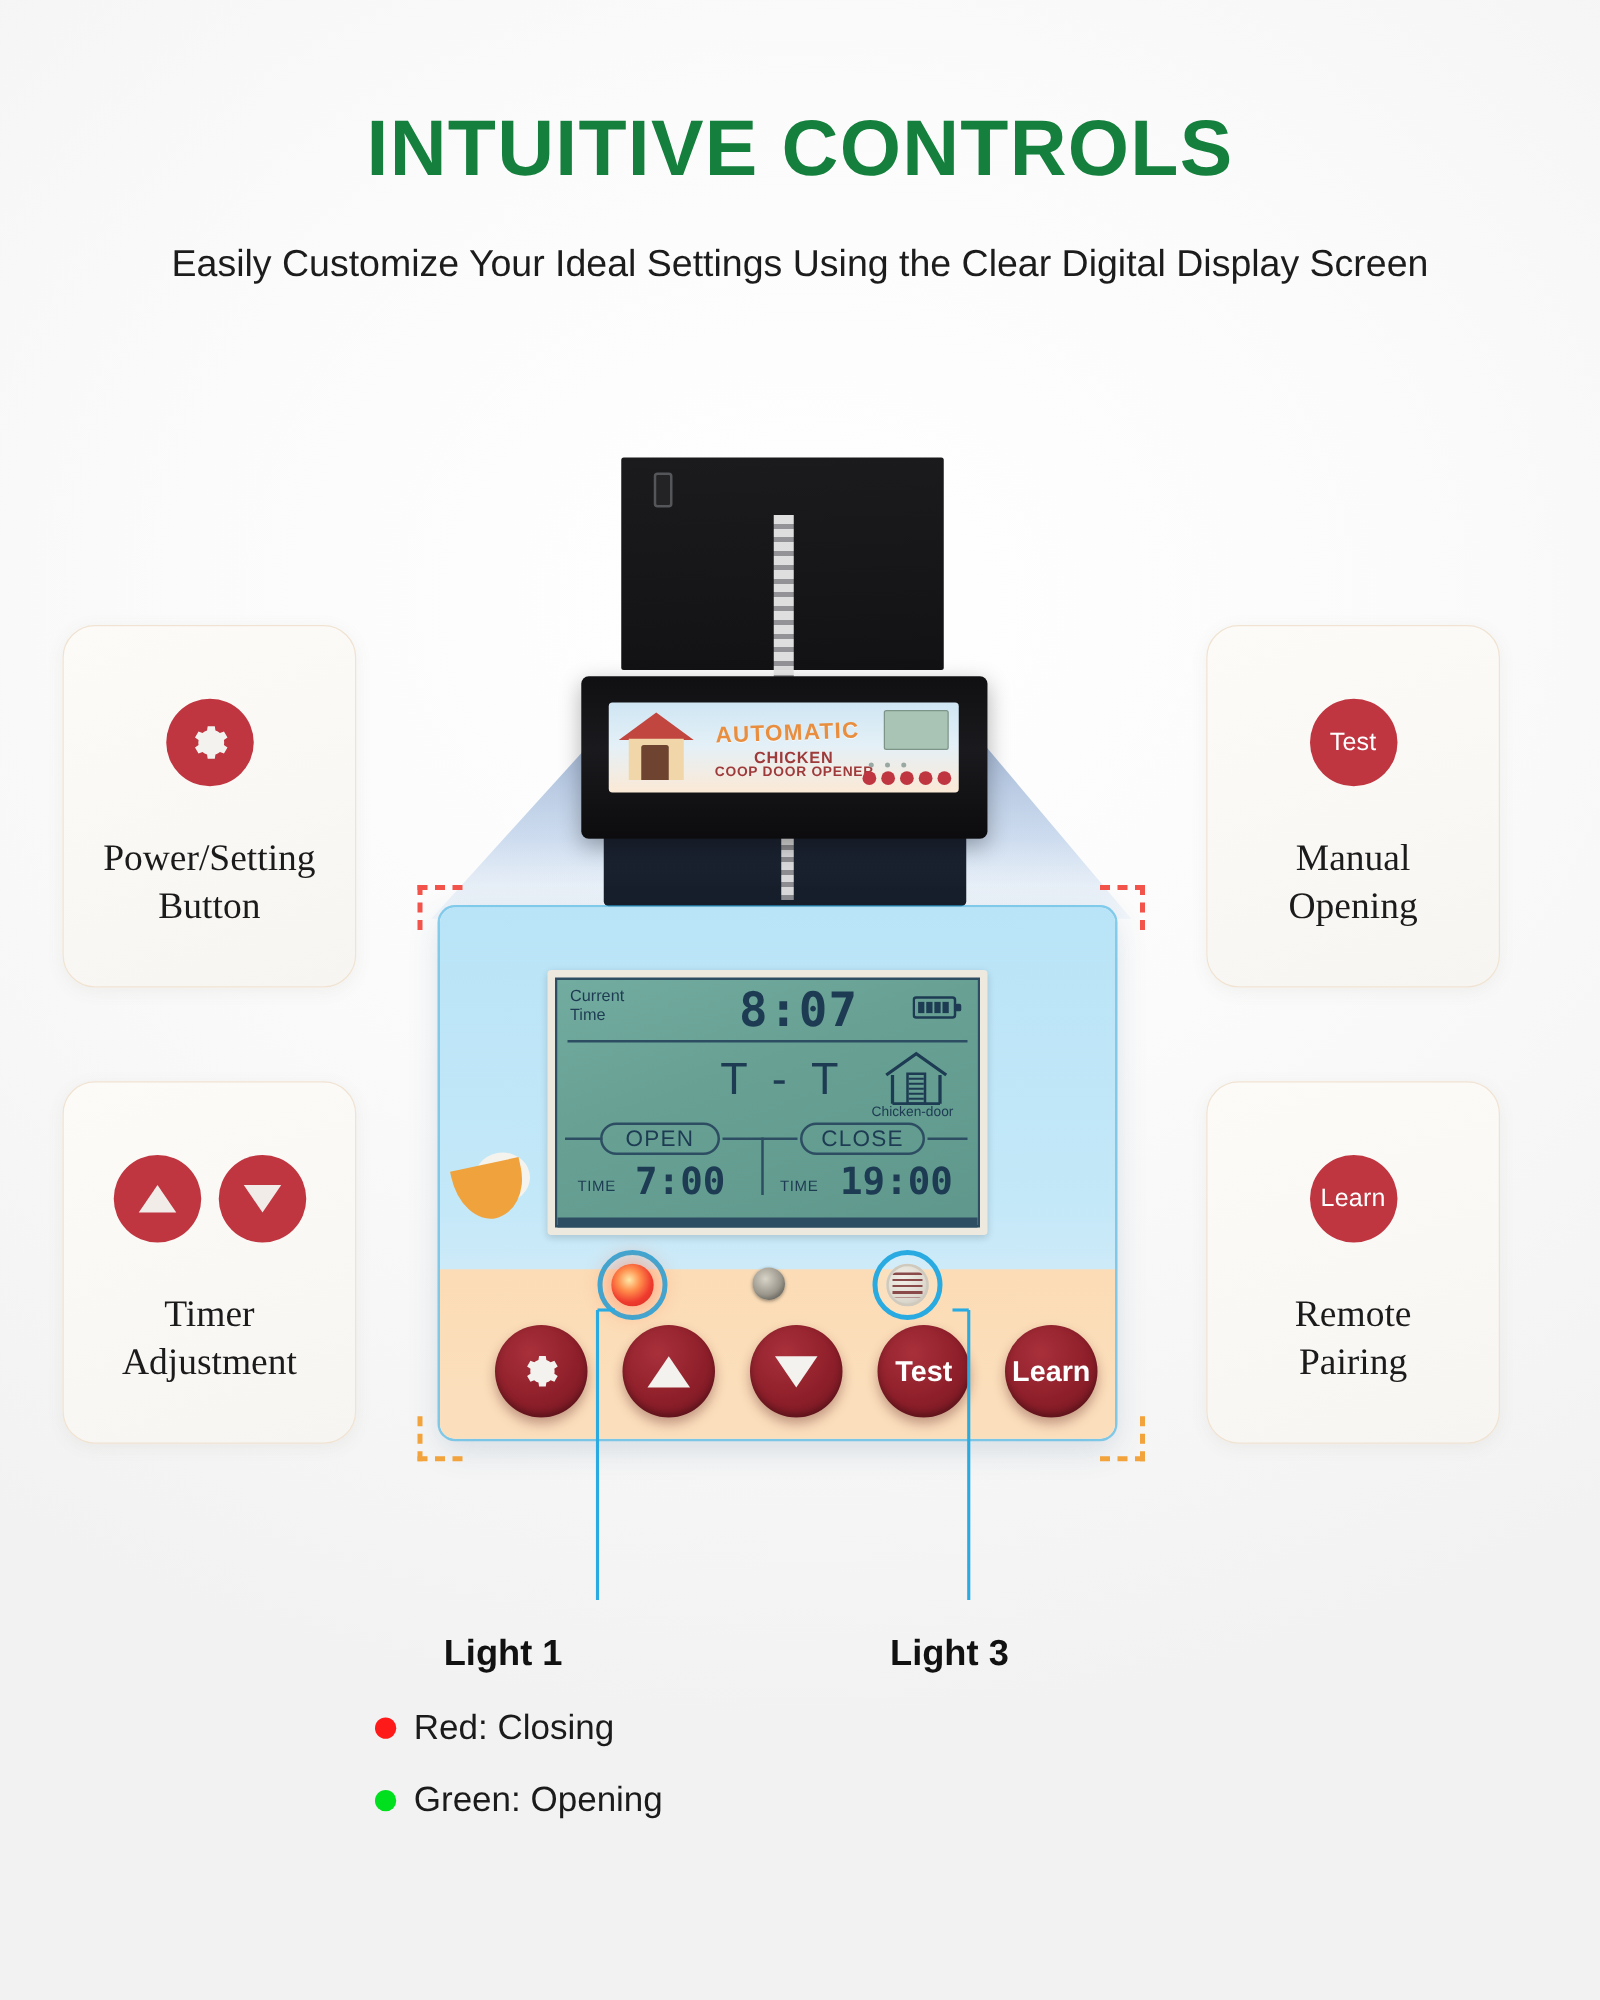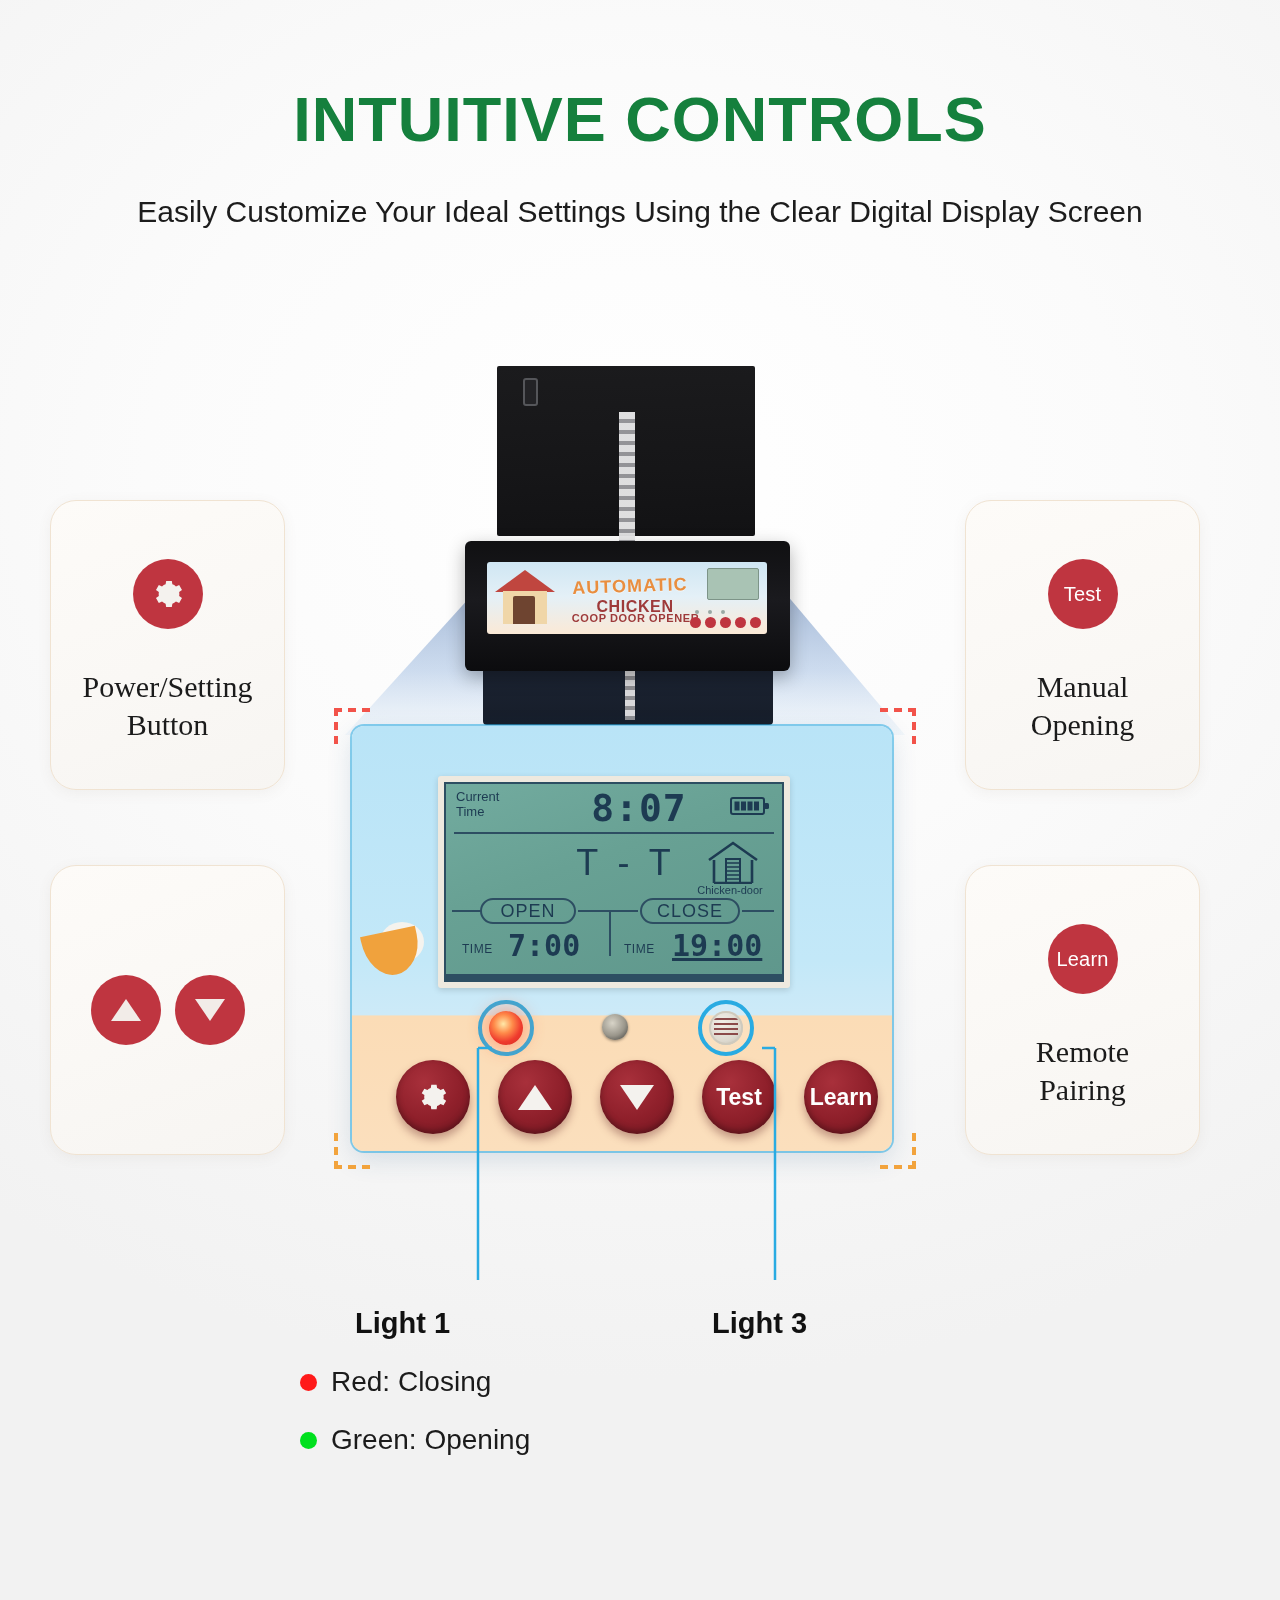--- a/index.html
+++ b/index.html
@@ -103,21 +103,21 @@
     background:#6e4430; border-radius:2px 2px 0 0;
   }
   .lbl-arc {
     position:absolute; left:68px; top:6px; width:150px; height:36px;
     color:#e98e3f; font-weight:bold; font-size:18px;
     letter-spacing:1px; text-align:center; line-height:36px;
     transform:rotate(-2deg);
     text-shadow:0 1px 0 rgba(255,255,255,.5);
   }
   .lbl-sub1 { position:absolute; left:78px; top:36px; width:140px; text-align:center;
-    font-size:16px; font-weight:bold; color:#9e3a3a; letter-spacing:.6px; }
+    font-size:13px; font-weight:bold; color:#9e3a3a; letter-spacing:.6px; }
   .lbl-sub2 { position:absolute; left:66px; top:50px; width:165px; text-align:center;
     font-size:11px; font-weight:bold; color:#9e3a3a; letter-spacing:.6px; }
   .lbl-mini-lcd {
     position:absolute; right:8px; top:6px; width:52px; height:32px;
     background:#a9c3b4; border:1px solid #7d9488; border-radius:2px;
   }
   .lbl-mini-btns { position:absolute; right:6px; bottom:6px; display:flex; gap:4px; }
   .lbl-mini-btn { width:11px;height:11px;border-radius:50%;background:#bf3540; }
   .lbl-mini-dots { position:absolute; right:42px; bottom:20px; display:flex; gap:9px; }
   .lbl-mini-dot { width:4px;height:4px;border-radius:50%;background:#9aa8a4; }
@@ -190,21 +190,21 @@
   #pill-close { left:194px; width:100px; }
   .lcd-rail { position:absolute; top:126px; height:2px; background:#2d4e62; }
   #rail-l { left:6px; width:30px; }
   #rail-m1{ left:132px; width:60px; }
   #rail-r { left:296px; width:32px; }
   #rail-vert { position:absolute; left:163px; top:126px; width:2px; height:46px; background:#2d4e62; }
   .lcd-time-lbl { position:absolute; top:158px; font-size:12px; font-family:"Liberation Sans",sans-serif; letter-spacing:.5px; }
   .lcd-time-val { position:absolute; top:144px; font-size:30px; font-weight:bold;
     font-family:"DejaVu Sans Mono", monospace; letter-spacing:0px; }
   #tl-open { left:16px; }  #tv-open { left:62px; }
-  #tl-close{ left:178px; } #tv-close{ left:226px;text-decoration:underline; }
+  #tl-close{ left:178px; } #tv-close{ left:226px; }
   #lcd-bottombar {
     position:absolute; left:0; right:0; bottom:-2px; height:8px; background:#2d4e62;
   }
 
   
   .led-ring {
     position:absolute; width:56px; height:56px; border-radius:50%;
     border:4px solid #29abe2; background:rgba(255,255,255,.12);
   }
   #ring-light1 { left:126px; top:274px; }
@@ -343,20 +343,22 @@
 
 <div class="card card-left-2">
   <div class="card-icon-wrap">
     <div class="circ circ-lg">
         <div class="tri-up"></div>
       </div>
     <div class="circ circ-lg">
         <div class="tri-dn"></div>
       </div>
   </div>
+  <div class="card-label">Timer
+Adjustment</div>
 </div>
 
 <div class="card card-right-1">
   <div class="card-icon-wrap">
     <div class="circ circ-lg">
       <span class="circ-txt">Test</span>
     </div>
   </div>
   <div class="card-label">Manual
 Opening</div>

